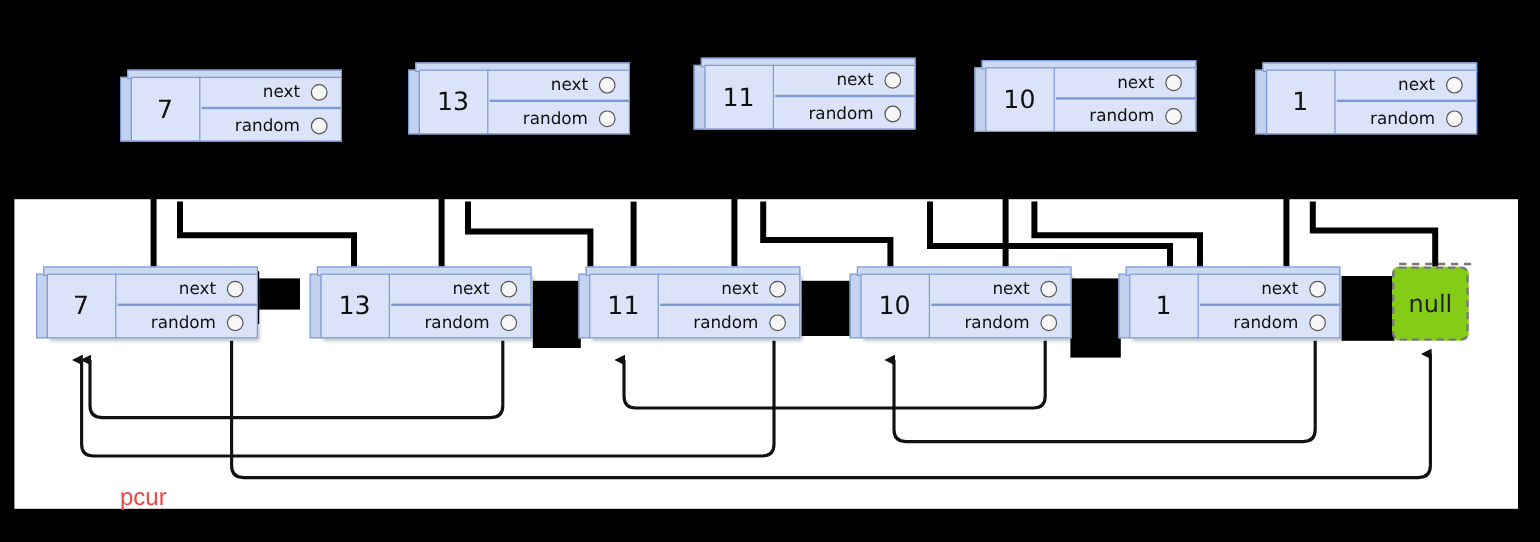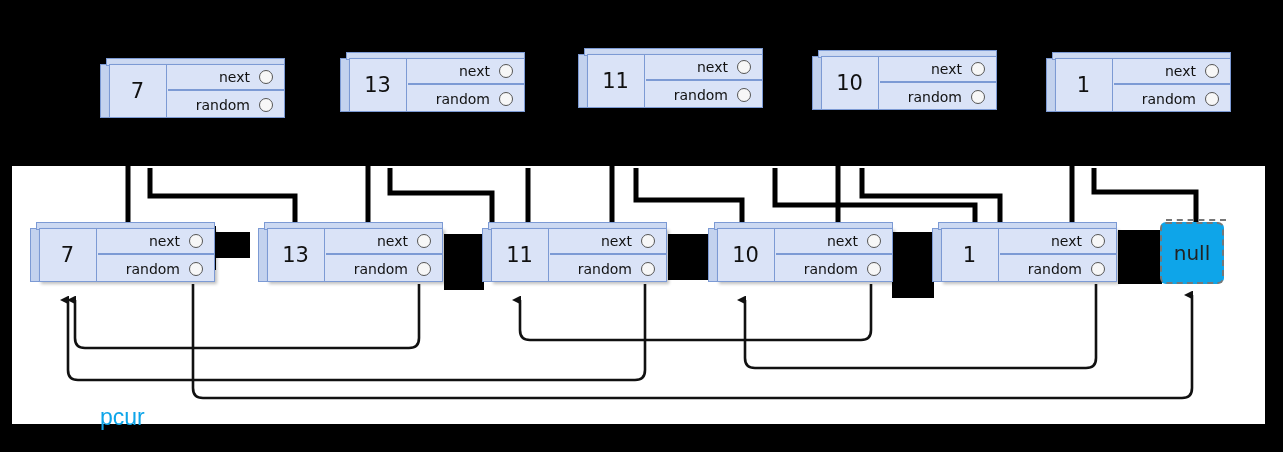--- a/index.html
+++ b/index.html
@@ -18,26 +18,26 @@
              border-right:1px solid #7c9ad4;box-sizing:border-box;
              display:flex;align-items:center;justify-content:center;
              font-size:21px;color:#111;}
   .node .f{position:absolute;left:68px;width:117px;height:27px;box-sizing:border-box;
            display:flex;align-items:center;}
   .node .f.next{top:6px;border-bottom:2px solid #7c9ad4;}
   .node .f.rand{top:33px;}
   .node .f span.lbl{flex:1;text-align:right;padding-right:9px;font-size:14px;color:#111;}
   .node .dot{width:14px;height:14px;border-radius:50%;background:#f7f7f7;
              border:1.5px solid #555;margin-right:12px;box-sizing:border-box;}
-  .nullnode{position:absolute;width:64px;height:62px;background:#0ea5e9;
+  .nullnode{position:absolute;width:64px;height:62px;background:#84cc16;
             border:2px dashed #777;border-radius:6px;box-sizing:border-box;
             display:flex;align-items:center;justify-content:center;font-size:20px;color:#222;}
   .nullnode .nshadow{position:absolute;left:4px;top:-5px;width:60px;height:5px;
             border-top:2px dashed #777;}
-  #pcur{position:absolute;left:100px;top:404px;font-size:23px;color:#0ea5e9;
+  #pcur{position:absolute;left:100px;top:404px;font-size:20px;color:#ef4444;
         font-family:"Liberation Sans",sans-serif;}
   svg{position:absolute;left:0;top:0;overflow:visible;}
   .blk{position:absolute;background:#000;}
 </style>
 </head>
 <body>
 
 <div id="stage">
 
   <div id="canvas"></div>

